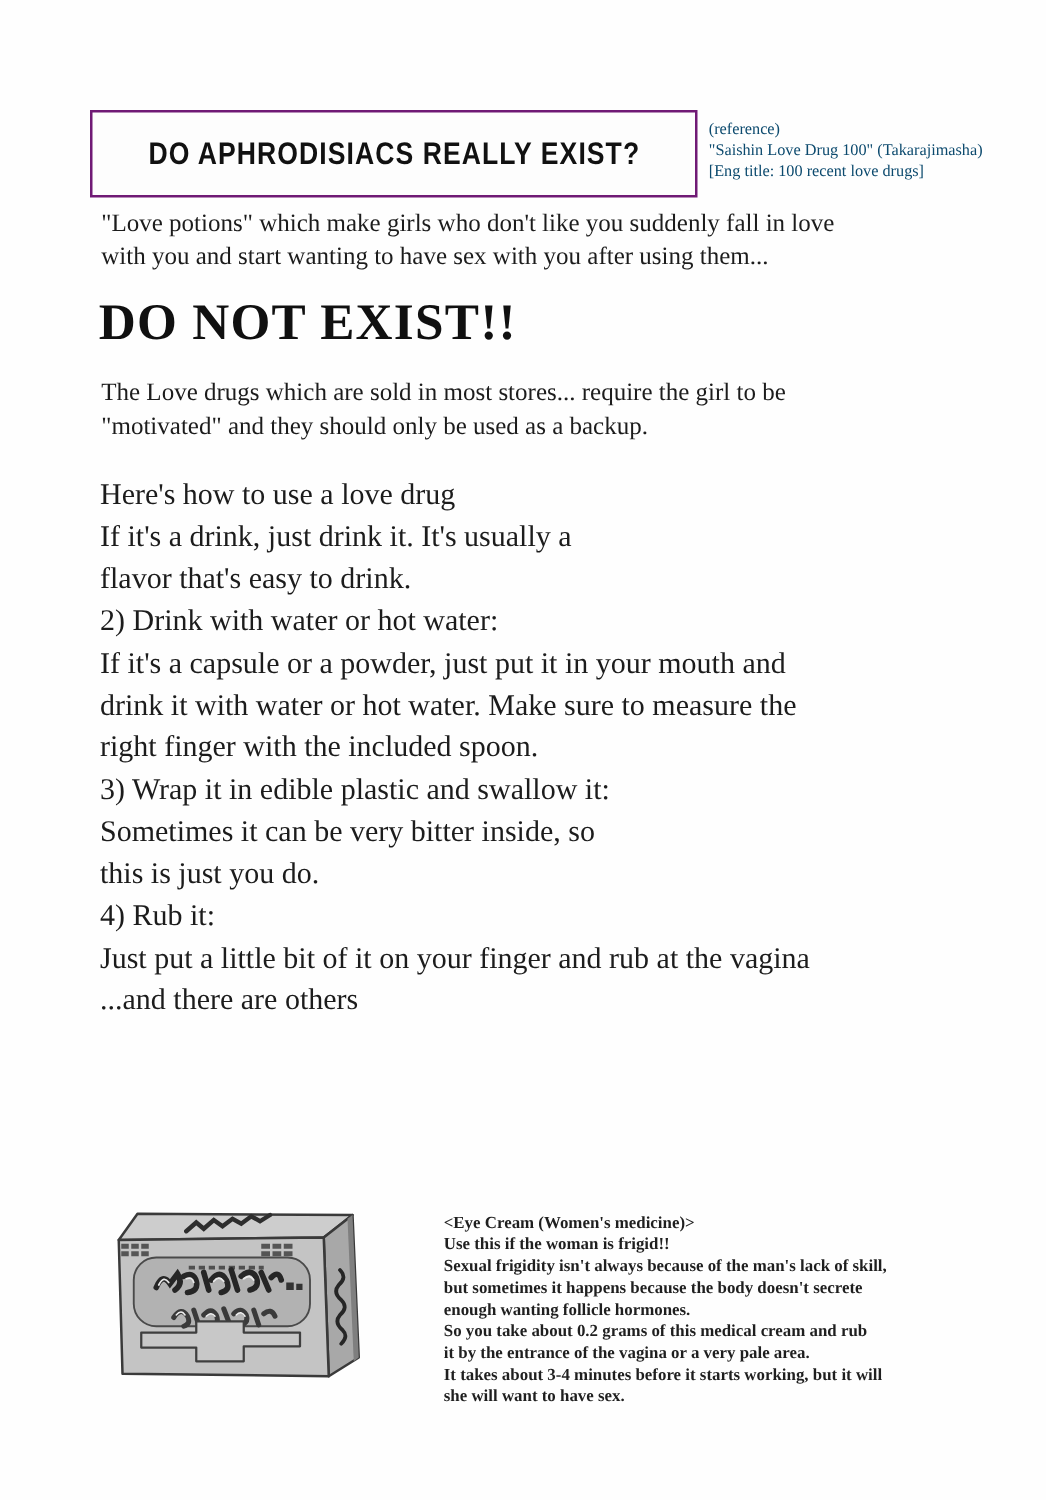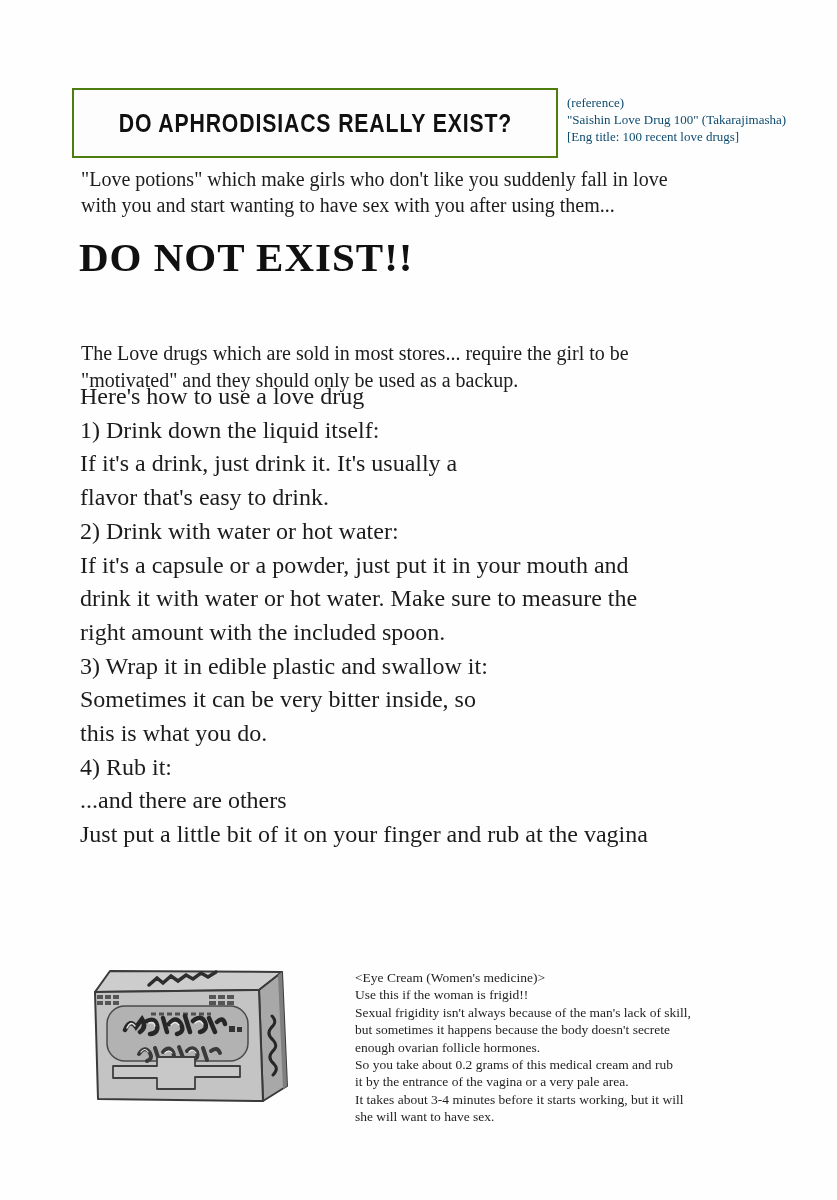--- a/index.html
+++ b/index.html
@@ -7,21 +7,21 @@
     position:relative;
     width:837px;height:1200px;
     background:#fefefe;
     font-family:"Liberation Serif", serif;
     color:#1c1c1c;
     overflow:hidden;
   }
   
   .title-box{
     position:absolute;left:72px;top:88px;width:486px;height:70px;
-    border:2px solid #4d7c0f;background:#fdfdfd;
+    border:2px solid #701a75;background:#fdfdfd;
     display:flex;align-items:center;justify-content:center;
     box-sizing:border-box;
   }
   .title-text{
     font-family:"Liberation Sans", sans-serif;
     font-weight:bold;font-size:25px;letter-spacing:1px;
     white-space:nowrap;color:#111;
     transform:scaleX(0.85);transform-origin:center center;
   }
   
@@ -34,33 +34,33 @@
     position:absolute;left:81px;top:166px;width:700px;
     font-size:20px;line-height:26px;
   }
   .headline{
     position:absolute;left:79px;top:233px;
     font-size:41px;line-height:48px;font-weight:bold;
     letter-spacing:1px;color:#101010;white-space:nowrap;
   }
   .caveat{
     position:absolute;left:81px;top:301px;width:700px;
-    font-size:20px;line-height:26.5px;margin-top:39px;
+    font-size:20px;line-height:26.5px;
   }
   .instructions{
     position:absolute;left:80px;top:380px;width:720px;
     font-size:24px;line-height:33.7px;
   }
   
   .figure{
     position:absolute;left:85px;top:958px;width:220px;height:150px;
   }
   .note{
     position:absolute;left:355px;top:969px;width:430px;
-    font-size:13.5px;line-height:17.4px;color:#1f1f1f;
+    font-size:13.5px;line-height:17.4px;color:#1f1f1f;font-weight:bold;
   }
   .tline{white-space:pre;}
 </style>
 </head>
 <body>
 
 <div class="page">
 
   <div class="title-box">
     <span class="title-text">DO APHRODISIACS REALLY EXIST?</span>
@@ -79,33 +79,32 @@
 
   <div class="headline">DO NOT EXIST!!</div>
 
   <div class="caveat">
       <div class="tline">The Love drugs which are sold in most stores... require the girl to be</div>
       <div class="tline">"motivated" and they should only be used as a backup.</div>
     </div>
 
   <div class="instructions">
       <div class="tline">Here's how to use a love drug</div>
-      <div class="tline">1) Drink down the liquid itself:</div>
       <div class="tline">If it's a drink, just drink it. It's usually a</div>
       <div class="tline">flavor that's easy to drink.</div>
       <div class="tline">2) Drink with water or hot water:</div>
       <div class="tline">If it's a capsule or a powder, just put it in your mouth and</div>
       <div class="tline">drink it with water or hot water. Make sure to measure the</div>
-      <div class="tline">right amount with the included spoon.</div>
+      <div class="tline">right finger with the included spoon.</div>
       <div class="tline">3) Wrap it in edible plastic and swallow it:</div>
       <div class="tline">Sometimes it can be very bitter inside, so</div>
-      <div class="tline">this is what you do.</div>
+      <div class="tline">this is just you do.</div>
       <div class="tline">4) Rub it:</div>
+      <div class="tline">Just put a little bit of it on your finger and rub at the vagina</div>
       <div class="tline">...and there are others</div>
-      <div class="tline">Just put a little bit of it on your finger and rub at the vagina</div>
     </div>
 
   <div class="figure">
     <svg width="220" height="150" viewBox="0 0 220 150" xmlns="http://www.w3.org/2000/svg">
 
       <polygon points="10,34 25,13 197,14 174,32" fill="#cdcdcd" stroke="#3a3a3a" stroke-width="2" stroke-linejoin="round"></polygon>
       <polygon points="174,32 197,14 202,128 178,143" fill="#a8a8a8" stroke="#3a3a3a" stroke-width="2" stroke-linejoin="round"></polygon>
       <polygon points="193,17 197,14 202,128 198,131" fill="#7f7f7f"></polygon>
       <polygon points="10,34 174,32 178,143 13,141" fill="#c4c4c4" stroke="#3a3a3a" stroke-width="2" stroke-linejoin="round"></polygon>
 
@@ -146,20 +145,20 @@
 
       <path d="M187,58 q6,6 -1,12 q-5,6 2,12 q6,6 -1,12 q-5,6 2,12 q5,5 -1,11" fill="none" stroke="#262626" stroke-width="3" stroke-linecap="round"></path>
     </svg>
   </div>
 
   <div class="note">
       <div class="tline">&lt;Eye Cream (Women's medicine)&gt;</div>
       <div class="tline">Use this if the woman is frigid!!</div>
       <div class="tline">Sexual frigidity isn't always because of the man's lack of skill,</div>
       <div class="tline">but sometimes it happens because the body doesn't secrete</div>
-      <div class="tline">enough ovarian follicle hormones.</div>
+      <div class="tline">enough wanting follicle hormones.</div>
       <div class="tline">So you take about 0.2 grams of this medical cream and rub</div>
       <div class="tline">it by the entrance of the vagina or a very pale area.</div>
       <div class="tline">It takes about 3-4 minutes before it starts working, but it will</div>
       <div class="tline">she will want to have sex.</div>
     </div>
 
 </div>
 
 </body></html>

